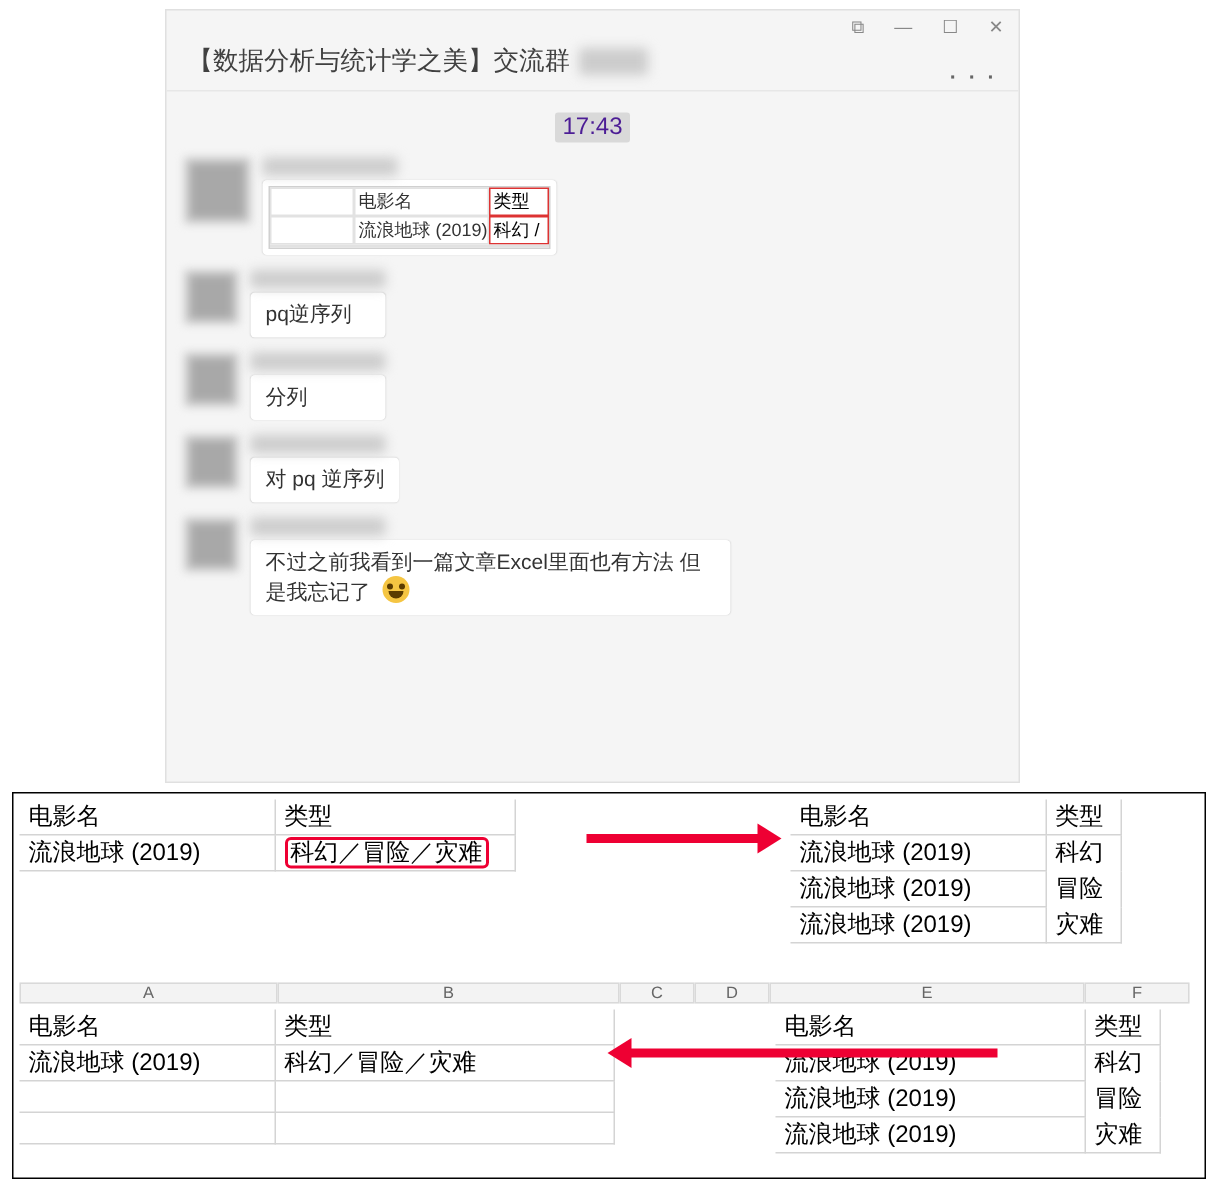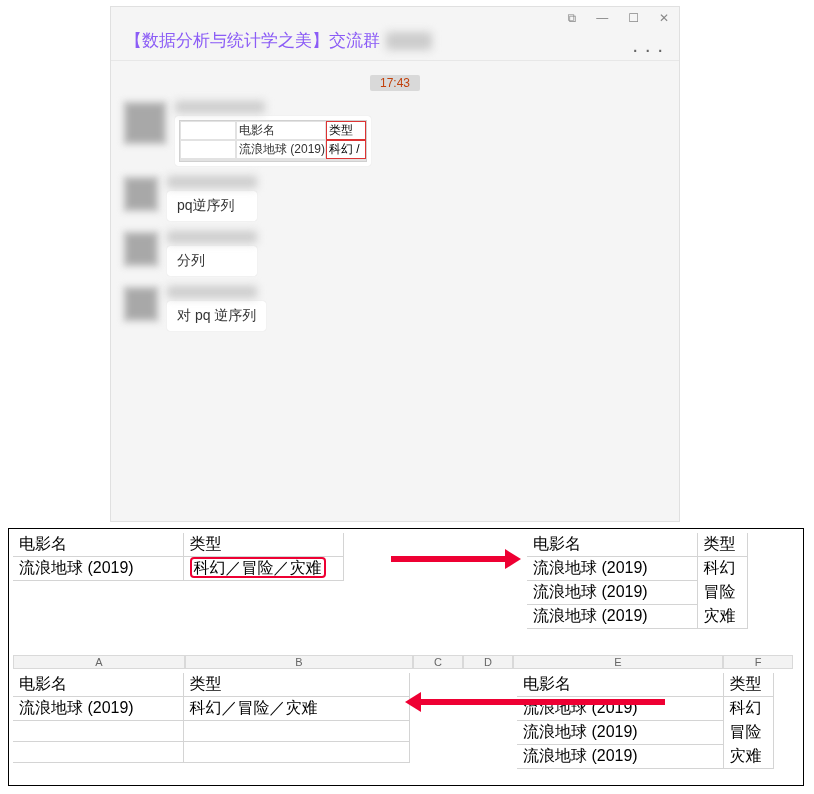--- a/index.html
+++ b/index.html
@@ -6,25 +6,25 @@
   body { font-family: "Microsoft YaHei", Arial, sans-serif; background: #fff; font-size: 14px; color: #000; }
   .canvas { width: 814px; height: 794px; position: relative; }
 
   
   .chat-window {
     position: absolute; left: 110px; top: 6px; width: 570px; height: 516px;
     background: #f5f5f5; border: 1px solid #e0e0e0;
   }
   .titlebar { display: flex; justify-content: flex-end; gap: 20px; padding: 4px 10px 2px 10px; color: #888; font-size: 12px; }
   .titlebar span { cursor: default; }
-  .chat-title { padding: 2px 14px 8px 14px; font-size: 17px; color: #8b5cf6; border-bottom: 1px solid #e7e7e7; display:flex; align-items:center; gap:6px;}
+  .chat-title { padding: 2px 14px 8px 14px; font-size: 17px; color: #404040; border-bottom: 1px solid #e7e7e7; display:flex; align-items:center; gap:6px;}
   .chat-title .blur-pill { width:46px; height:18px; background:#ccc; filter:blur(4px); border-radius:2px;}
   .more-dots { position:absolute; right:14px; top:36px; color:#666; letter-spacing:2px; font-weight:bold; }
   .chat-body { padding: 8px 12px; }
-  .time-badge { width:50px; margin: 6px auto 10px auto; background:#d9d9d9; color:#c2410c; font-size:12px; text-align:center; border-radius:2px; padding:1px 0;}
+  .time-badge { width:50px; margin: 6px auto 10px auto; background:#d9d9d9; color:#4c1d95; font-size:16px; text-align:center; border-radius:2px; padding:1px 0;}
   .msg-row { display:flex; align-items:flex-start; margin-bottom:10px; }
   .avatar { width:36px; height:36px; background:#c8c8c8; margin-right:8px; position:relative; filter:blur(3px);}
   .avatar.big { width:44px; height:44px; }
   .avatar::after{content:"";position:absolute;inset:4px;background:rgba(120,120,120,.4);}
   .msg-col { display:flex; flex-direction:column; gap:3px;}
   .sender-blur { width:90px; height:12px; background:#ccc; filter:blur(4px); border-radius:2px;}
   .bubble { background:#fff; border-radius:3px; padding:6px 10px; font-size:14px; color:#333; max-width:320px; box-shadow:0 0 1px rgba(0,0,0,.15);}
   .bubble.image { padding:4px; }
   .emoji-laugh { display:inline-block; width:18px; height:18px; border-radius:50%; background:#f5c542; position:relative; vertical-align:-3px; margin-left:4px;}
   .emoji-laugh::before{content:"";position:absolute;left:3px;top:5px;width:4px;height:4px;border-radius:50%;background:#5a3b00;box-shadow:8px 0 0 #5a3b00;}
@@ -121,20 +121,30 @@
     </div>
 
     <div class="msg-row">
       <div class="avatar"></div>
       <div class="msg-col">
         <div class="sender-blur"></div>
         <div class="bubble">对 pq 逆序列</div>
       </div>
     </div>
 
+    <div class="msg-row">
+      <div class="avatar"></div>
+      <div class="msg-col">
+        <div class="sender-blur"></div>
+        <div class="bubble">
+          <span>不过之前我看到一篇文章Excel里面也有方法 但是我忘记了</span>
+          <span class="emoji-laugh"></span>
+        </div>
+      </div>
+    </div>
   </div>
 </div>
 
 <div class="diagram-panel">
 
   <div class="mini-table" style="left:4px; top:4px;">
     <table>
       <tbody>
             <tr>
               <td class="name-col">电影名</td>

